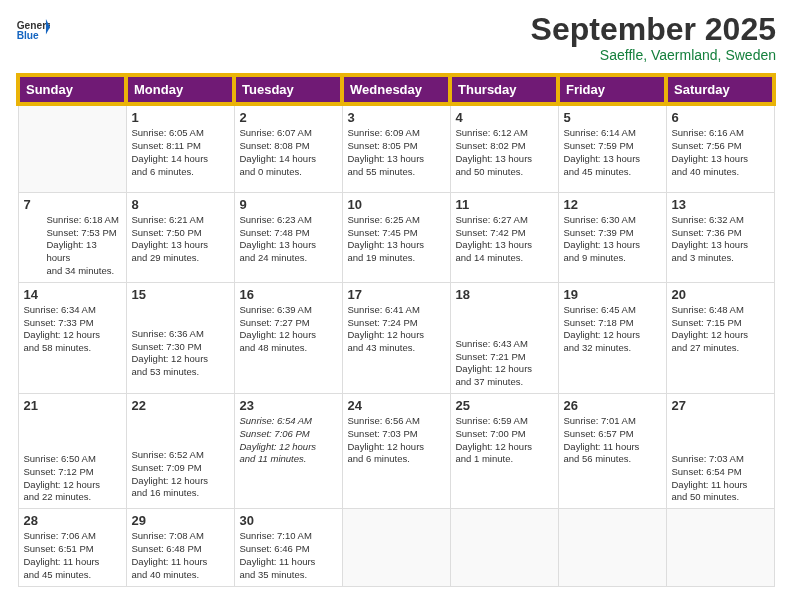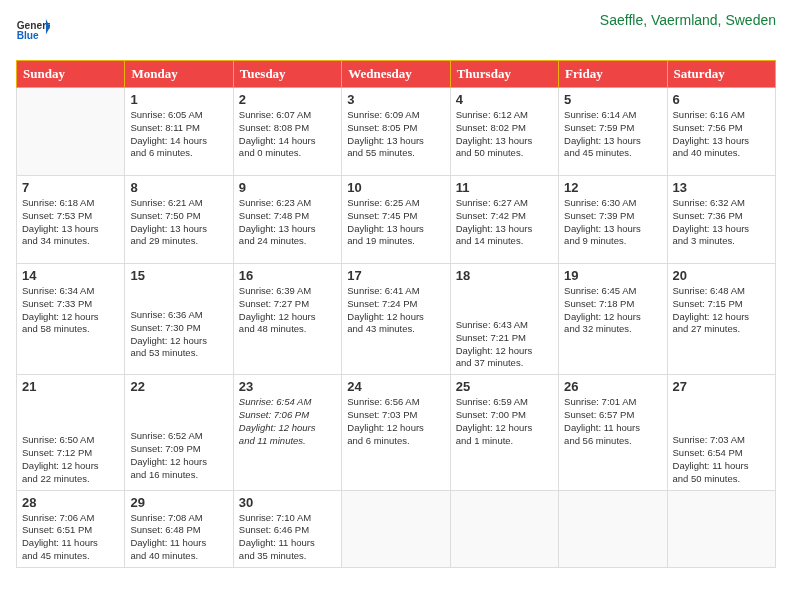--- a/index.html
+++ b/index.html
@@ -37,28 +37,27 @@
     .subtitle {
       font-size: 14px;
       color: #15803d;
     }
     .calendar {
       width: 100%;
       border-collapse: collapse;
       border: 1px solid #ccc;
     }
     .calendar th {
-      background: #ef4444;
+      background: #701a75;
       color: #fff;
       text-align: left;
       padding: 5px 6px;
       font-size: 13px;
       font-weight: bold;
-      border: 1px solid #eab308;
-      font-family: Liberation Serif, serif;
+      border: 4px solid #eab308;
     }
     .calendar td {
       vertical-align: top;
       border: 1px solid #ddd;
       padding: 4px 5px;
       width: calc(100% / 7);
       height: 88px;
       background: #fff;
     }
     .calendar td.empty {
@@ -86,20 +85,21 @@
 <div class="container">
   <div class="header-area">
     <div class="logo">
   <svg width="34" height="38" viewBox="0 0 100 80">
     <text x="2" y="35" font-size="30" font-weight="bold" fill="#333" font-family="Arial">General</text>
     <text x="2" y="65" font-size="30" font-weight="bold" fill="#1565c0" font-family="Arial">Blue</text>
     <polygon points="88,5 100,28 88,50" fill="#1565c0"></polygon>
   </svg>
 </div>
     <div class="title-area">
+      <div class="month-title">September 2025</div>
       <div class="subtitle">Saeffle, Vaermland, Sweden</div>
     </div>
   </div>
 
   <table class="calendar">
     <thead>
       <tr>
       <th>Sunday</th>
           <th>Monday</th>
           <th>Tuesday</th>
@@ -151,21 +151,21 @@
             <span class="day-number">6</span>
             <div class="day-info" style="white-space: pre-line;">Sunrise: 6:16 AM
 Sunset: 7:56 PM
 Daylight: 13 hours
 and 40 minutes.</div>
           </td>
         </tr>
         <tr>
           <td>
             <span class="day-number">7</span>
-            <div class="day-info" style="white-space: pre-line;">Sunrise: 6:18 AM
+            <div class="day-info" style="white-space: pre-line; margin-left: 23px;">Sunrise: 6:18 AM
 Sunset: 7:53 PM
 Daylight: 13 hours
 and 34 minutes.</div>
           </td>
           <td>
             <span class="day-number">8</span>
             <div class="day-info" style="white-space: pre-line;">Sunrise: 6:21 AM
 Sunset: 7:50 PM
 Daylight: 13 hours
 and 29 minutes.</div>

